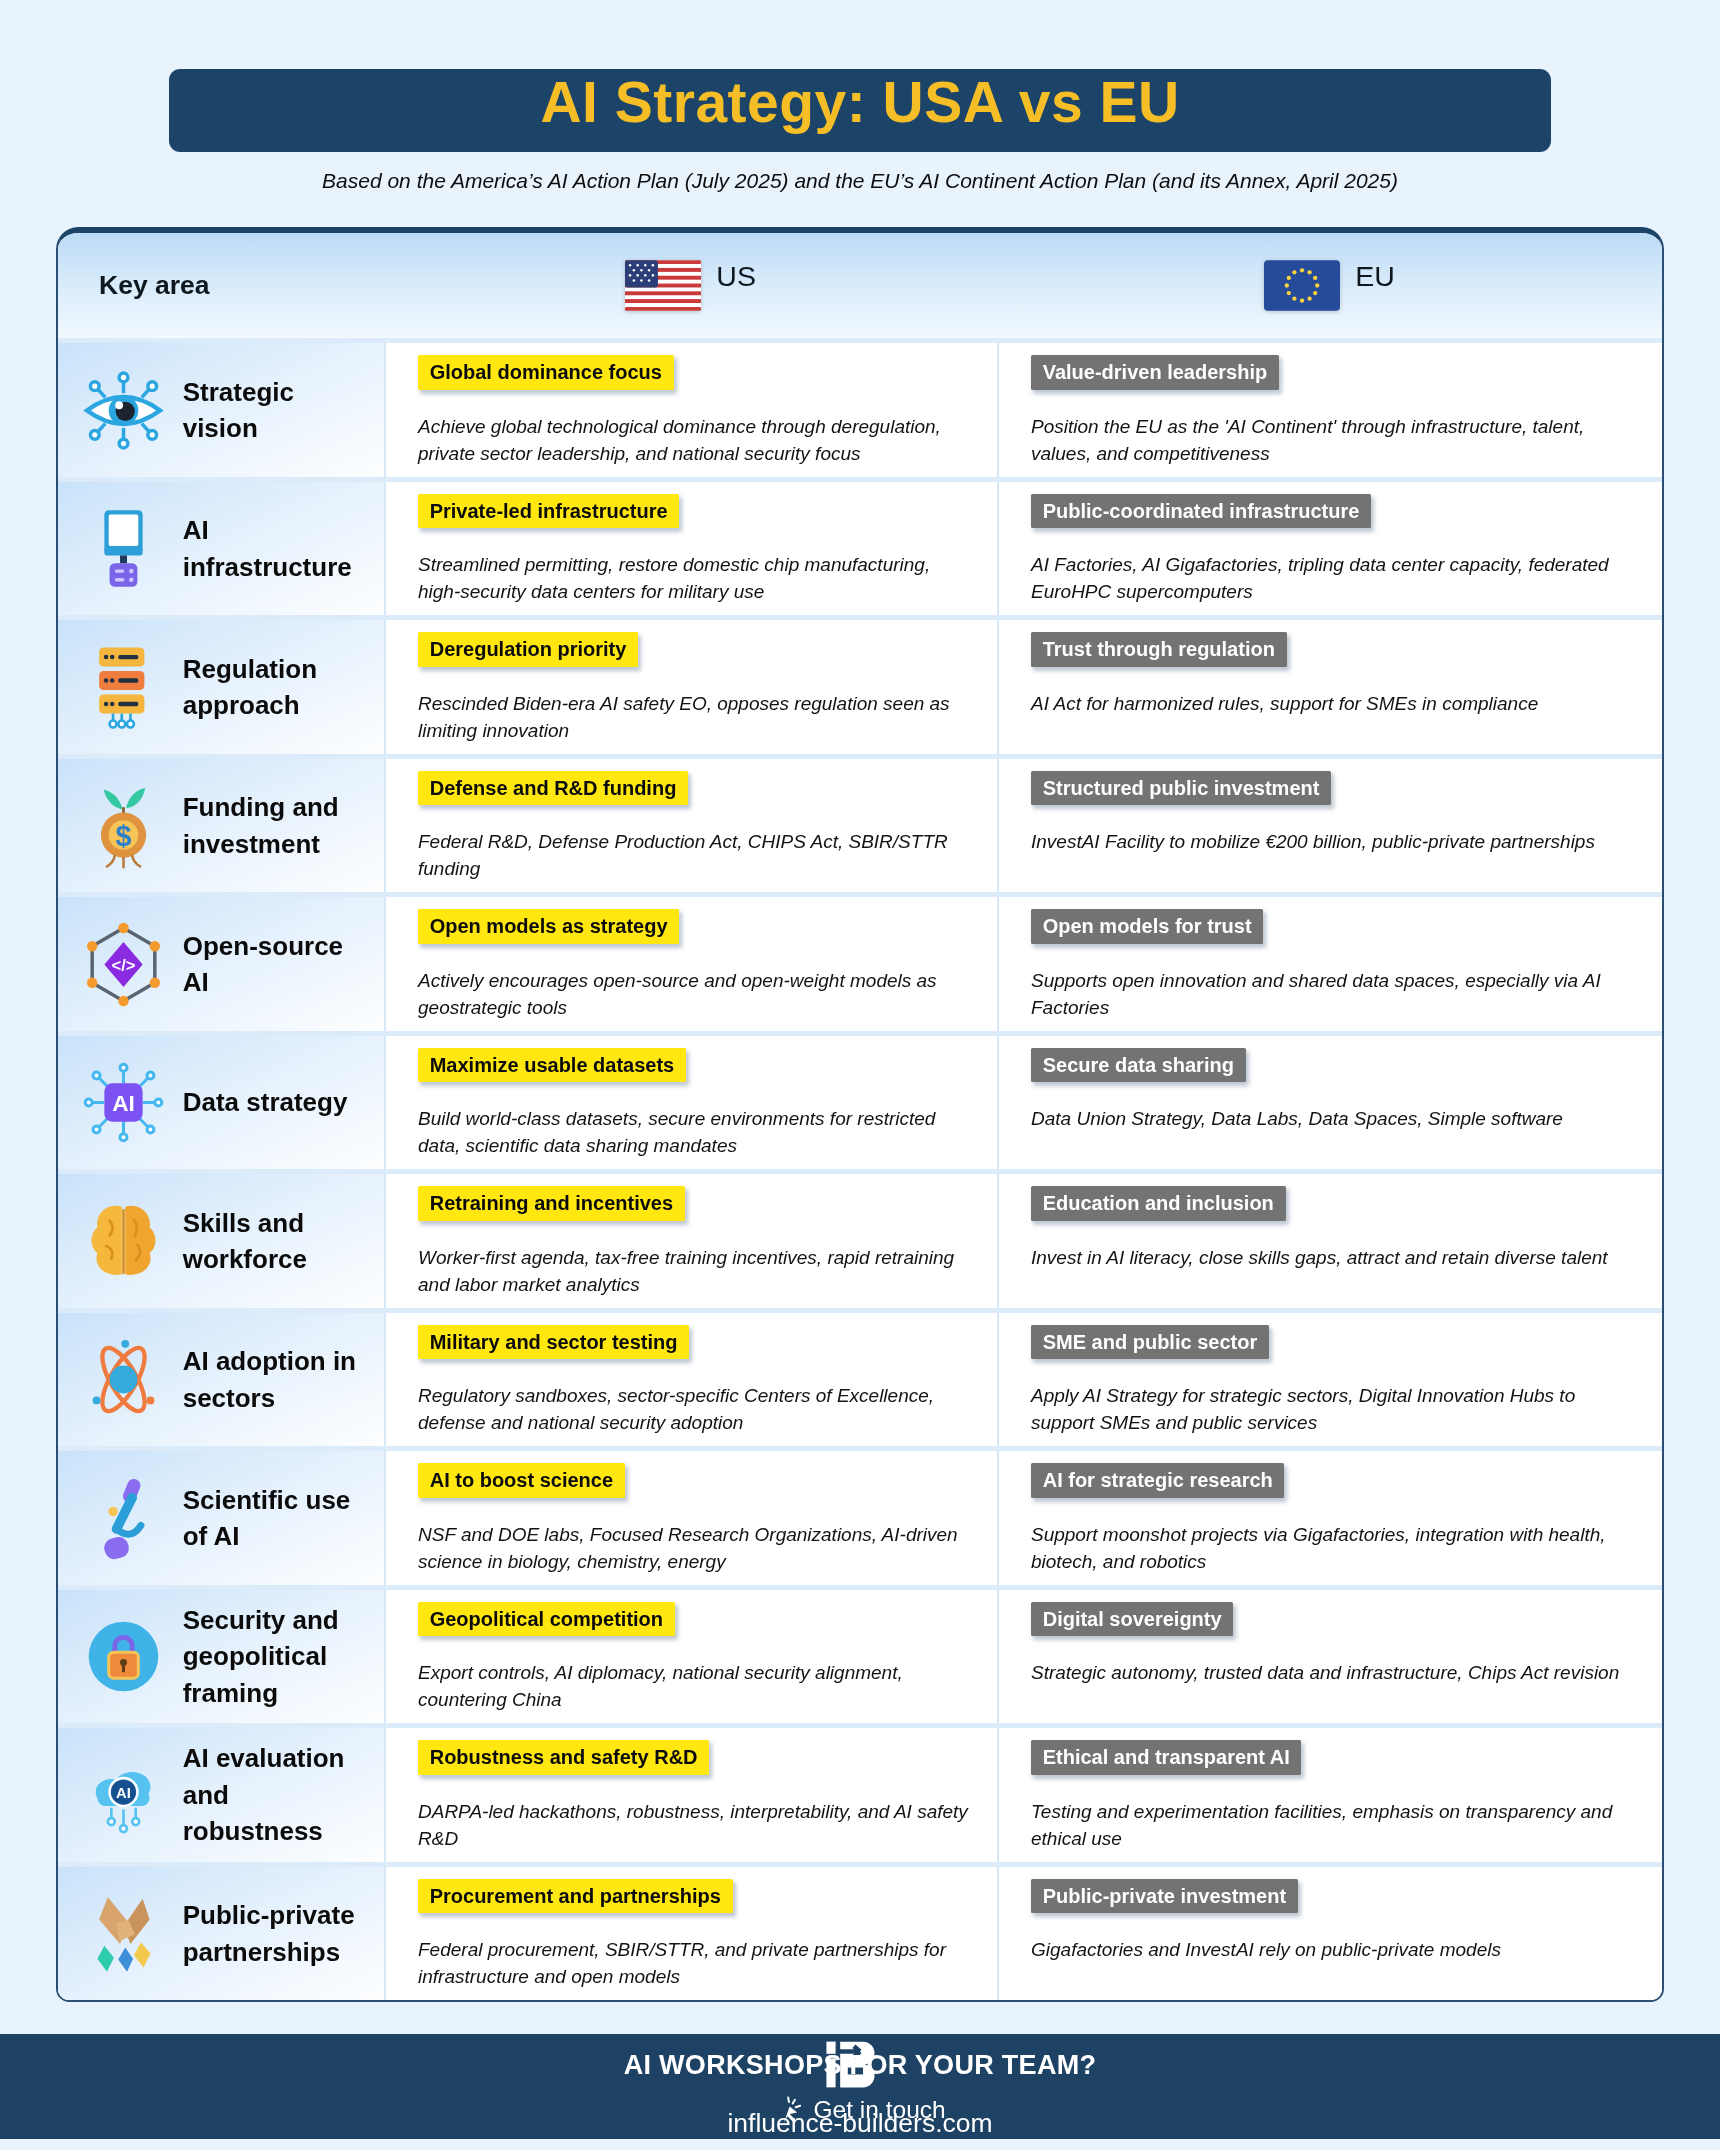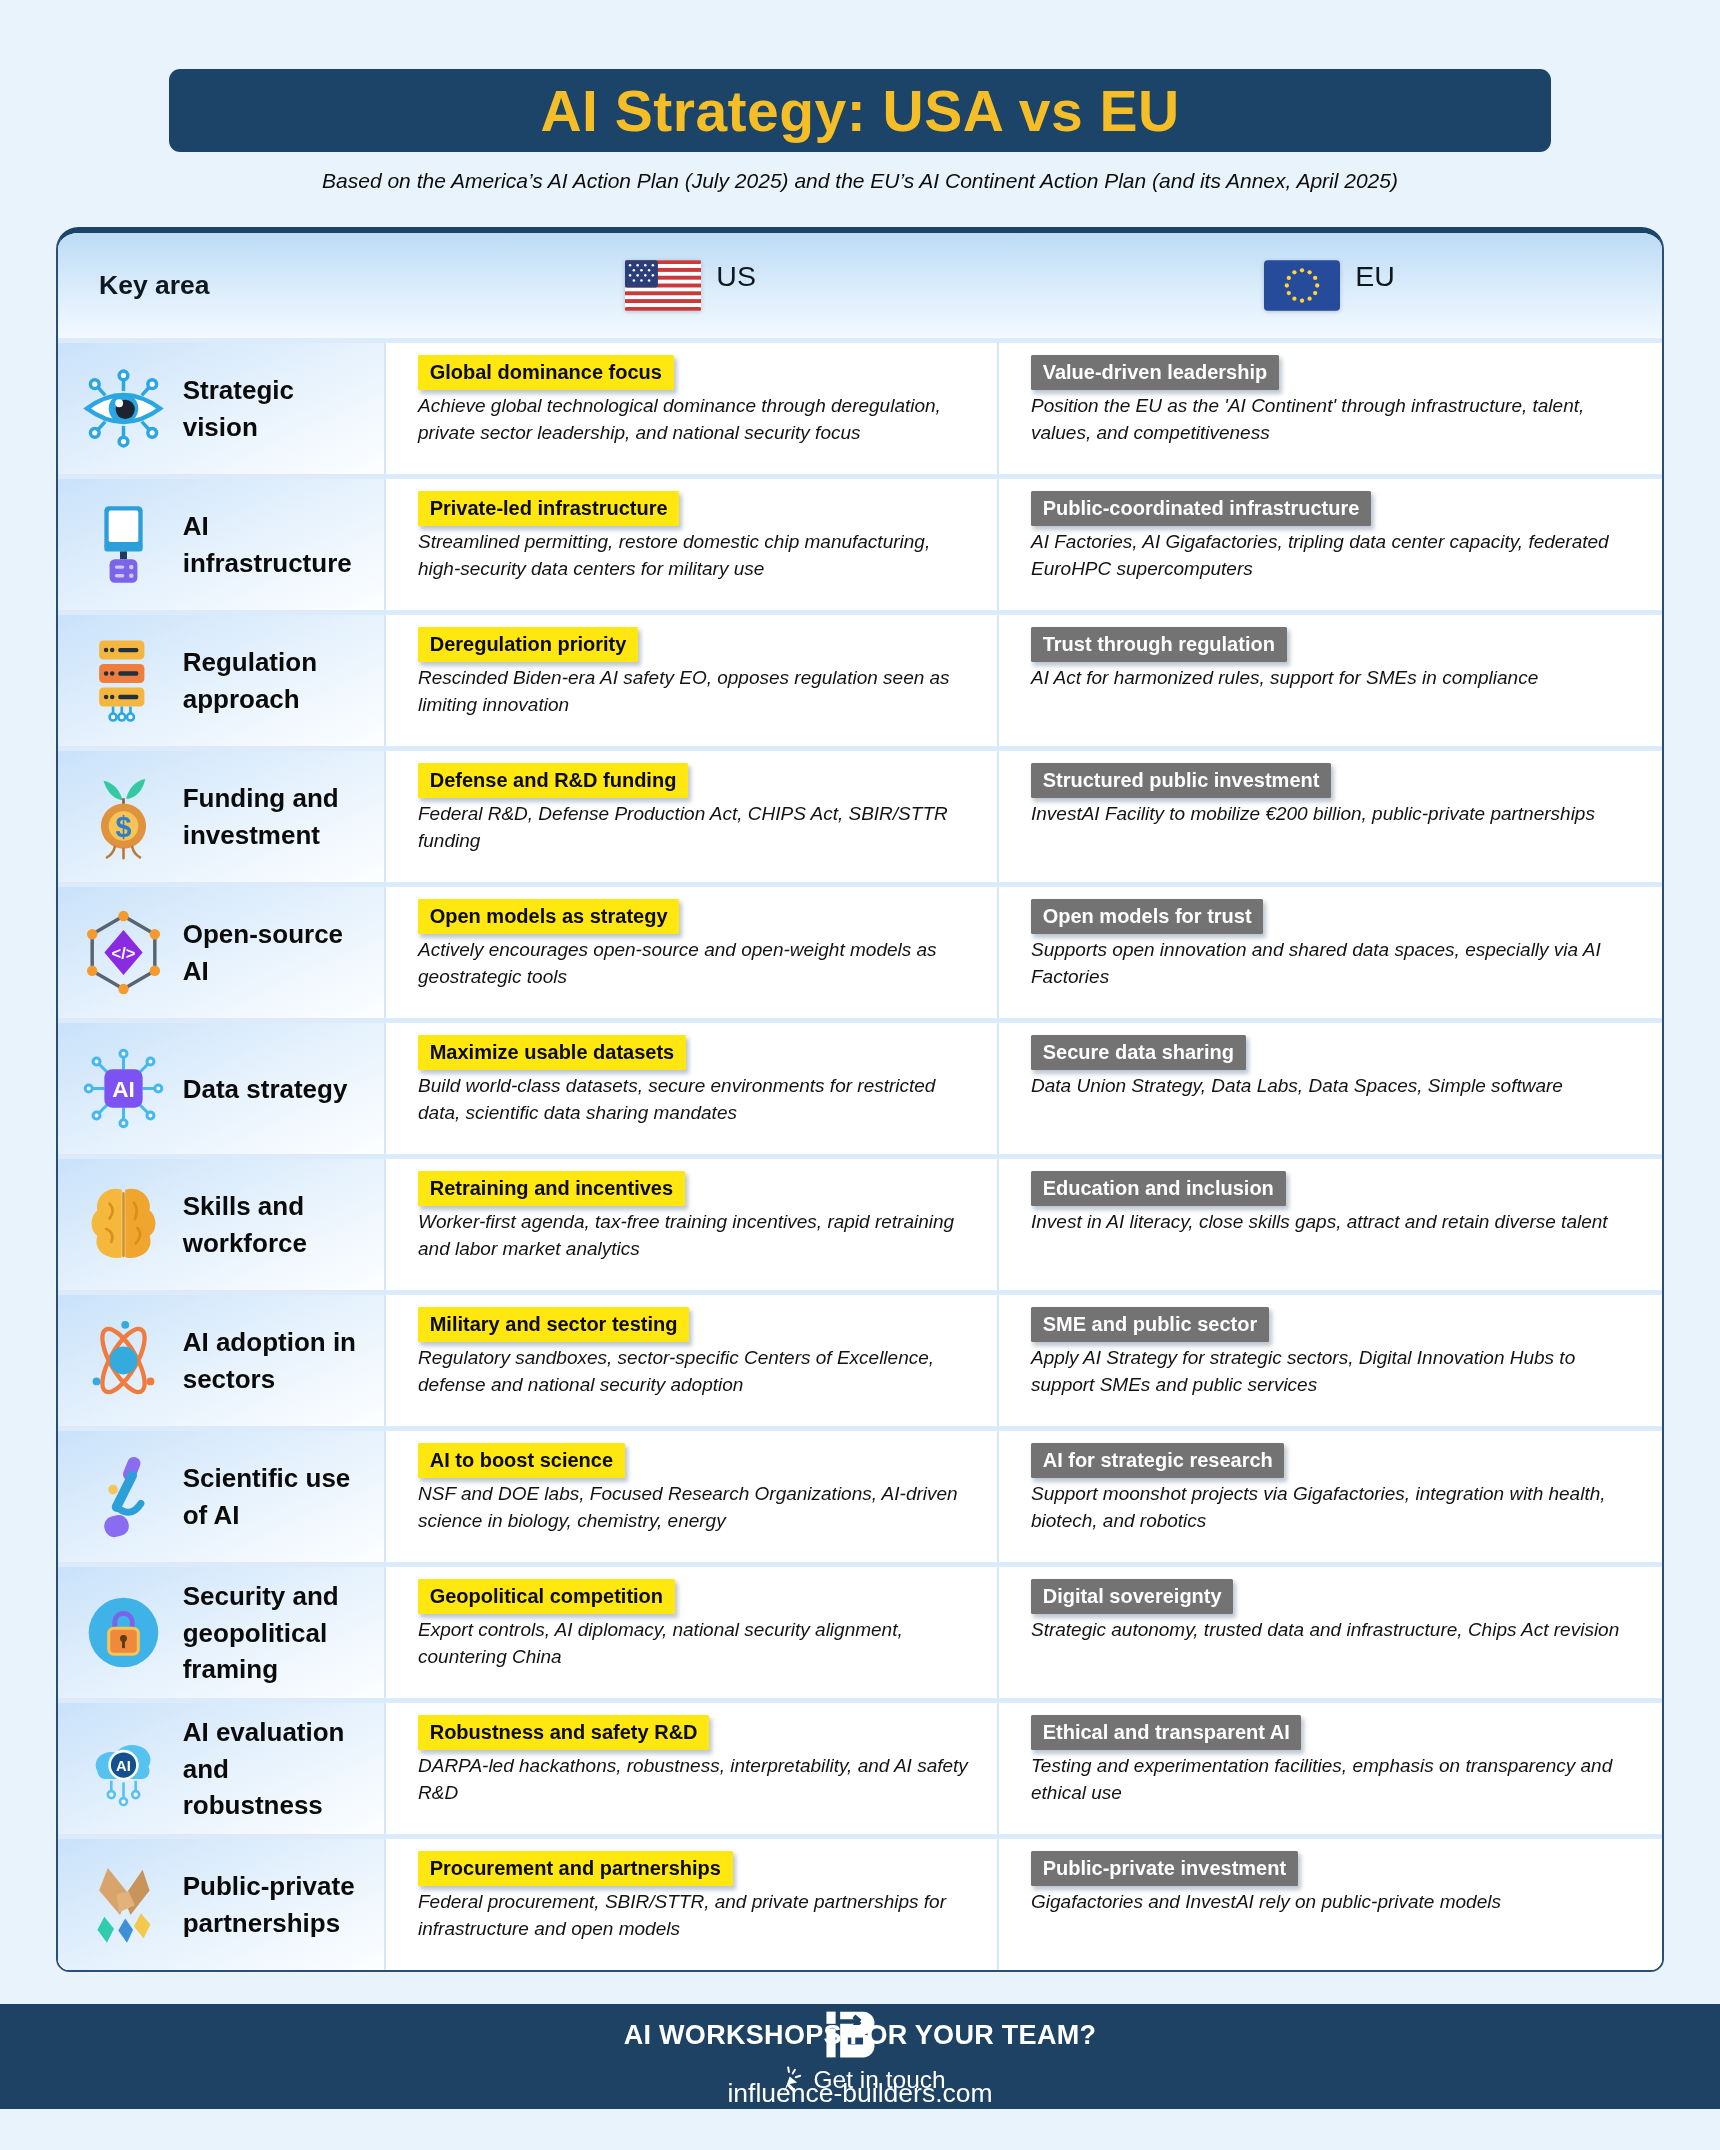--- a/index.html
+++ b/index.html
@@ -3,21 +3,21 @@
 <meta charset="utf-8">
 <style>
   * { margin:0; padding:0; box-sizing:border-box; }
   html,body { width:1720px; background:#E9F3FC; font-family:"Liberation Sans", sans-serif; }
   body { height:2151px; overflow:hidden; }
 
   
   .title-banner {
     width:1382px; height:83px; margin:69px auto 0;
     background:#1C4468; border-radius:11.2px;
-    display:flex; align-items:center; justify-content:center;
+    display:flex; justify-content:center;
   }
   .title-banner h1 { color:#F5BE26; font-size:57px; font-weight:bold; letter-spacing:0.5px; }
 
   .subtitle { margin-top:17.3px; text-align:center; font-size:21px; font-style:italic; color:#0d0d0d; }
 
   
   .table-wrap {
     width:1608px; margin:34px auto 0;
     background:#fff; border:2px solid #2A4E74; border-top:6.6px solid #1C4468;
     border-radius:22.4px 22.4px 13.3px 13.3px; overflow:hidden;
@@ -43,21 +43,21 @@
   .row-icon svg { width:87px; height:87px; }
   .area-label { font-size:26px; font-weight:bold; color:#0b0b0b; line-height:1.4; }
 
   .point-cell { padding:12.2px 25.5px 9.2px 32px; border-left:2px solid #D6E8F8; }
   .badge {
     display:inline-block; font-size:20px; font-weight:bold; padding:5.6px 11.7px;
     border-radius:1.5px; box-shadow:2.5px 3.1px 4.6px rgba(110,130,155,.45);
   }
   .badge-us { background:#FFE70F; color:#0b0b0b; }
   .badge-eu { background:#737373; color:#ffffff; }
-  .desc { margin-top:3px; font-size:19px; font-style:italic; color:#131313; line-height:1.42; max-width:632px; }
+  .desc { margin-top:24px; font-size:19px; font-style:italic; color:#131313; line-height:1.42; max-width:632px; }
 
   
   .footer {
     margin-top:32px; height:105px; background:#1E4263; color:#fff;
     display:flex; align-items:center; justify-content:space-between;
     padding:0 38px; position:relative;flex-direction:column;
   }
   .logo { width:82px; height:61px; }
   .footer-center { position:absolute; left:50%; top:50%; transform:translate(-50%,-50%); text-align:center; }
   .cta-heading { font-size:27px; font-weight:bold; letter-spacing:0.3px; }

